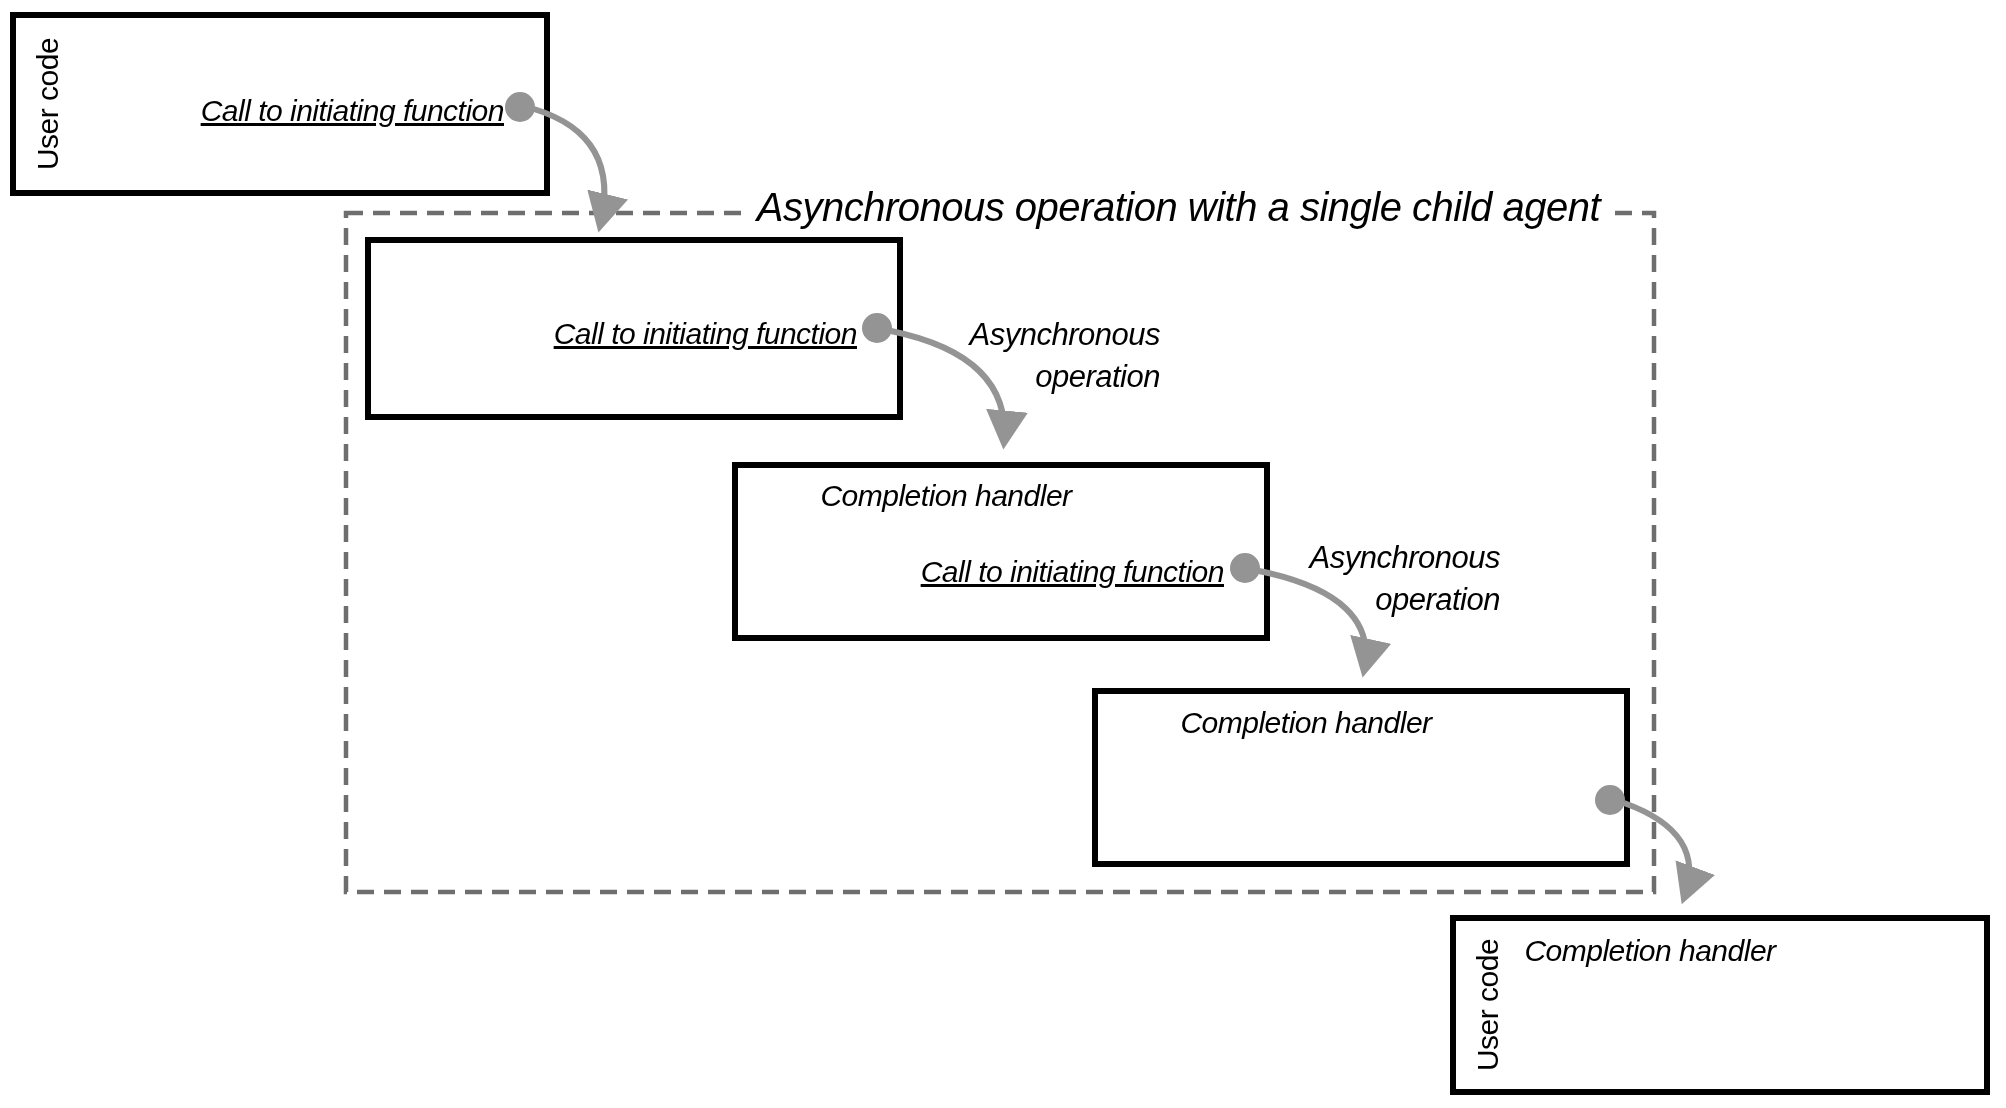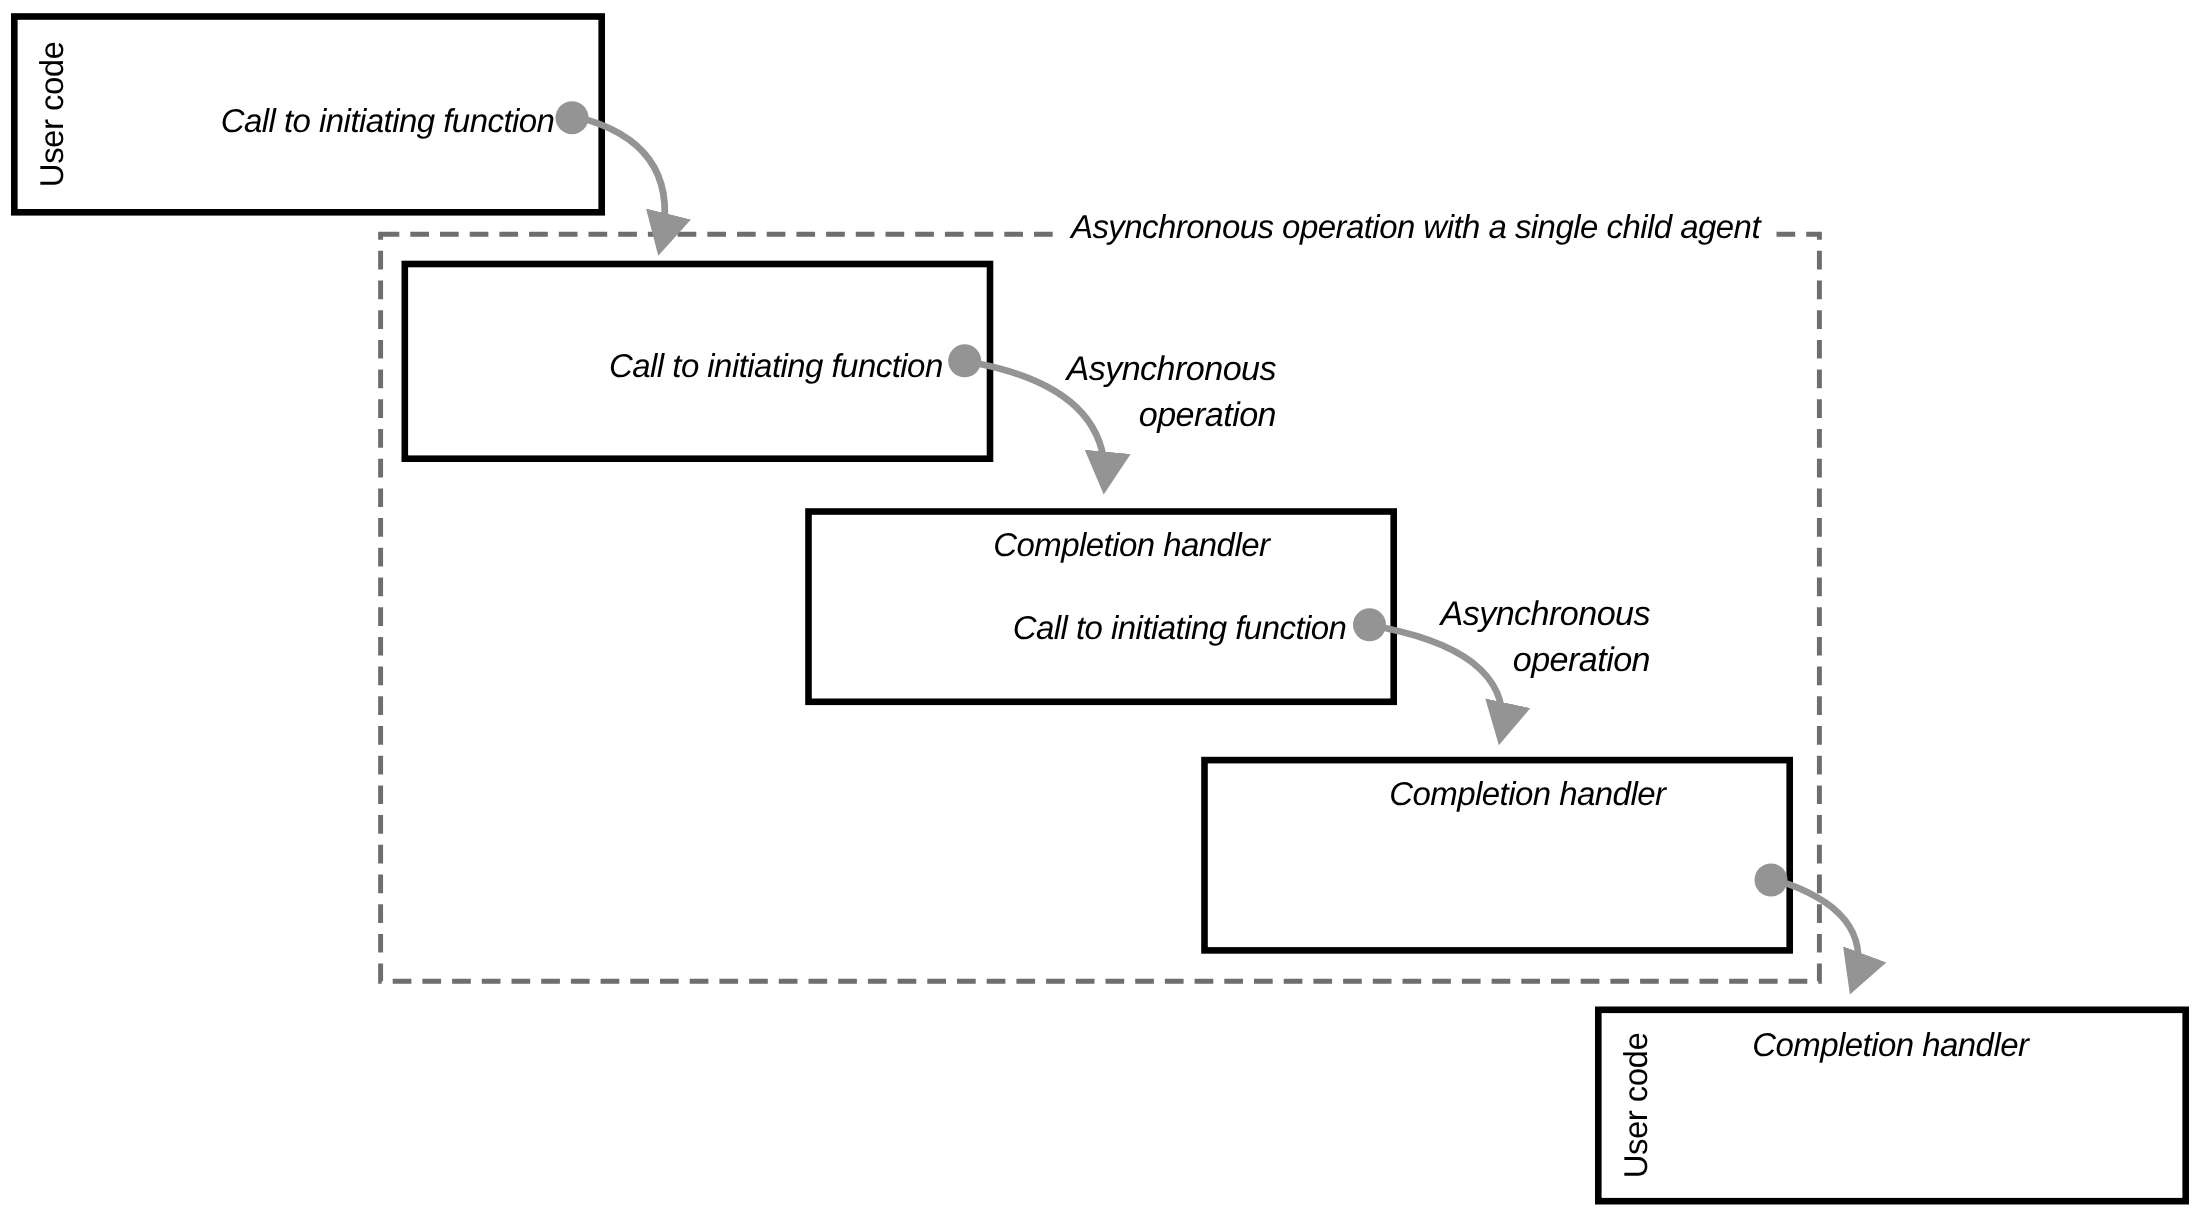--- a/index.html
+++ b/index.html
@@ -38,35 +38,36 @@
     left:32px;top:50%;
     transform:translate(-50%,-50%) rotate(-90deg);
     font-size:30px;
     letter-spacing:-0.5px;
     white-space:nowrap;
     font-style:normal;
   }
   .box-title{
     position:absolute;
     left:0;right:110px;
-    text-align:right;
+    text-align:center;
   }
   .call-line{
     position:absolute;
     right:40px;
     text-align:center;
+    text-decoration:underline;
   }
   .dashed-label{
     position:absolute;
     right:396px;top:189px;
     z-index:20;
     background:#ffffff;
     padding:0 10px;
     font-style:italic;
-    font-size:30px;
+    font-size:40px;
     line-height:36px;
     letter-spacing:-0.5px;
     white-space:nowrap;
   }
   .arrow-label{
     position:absolute;
     z-index:20;
     text-align:right;
     font-style:italic;
     font-size:31px;

